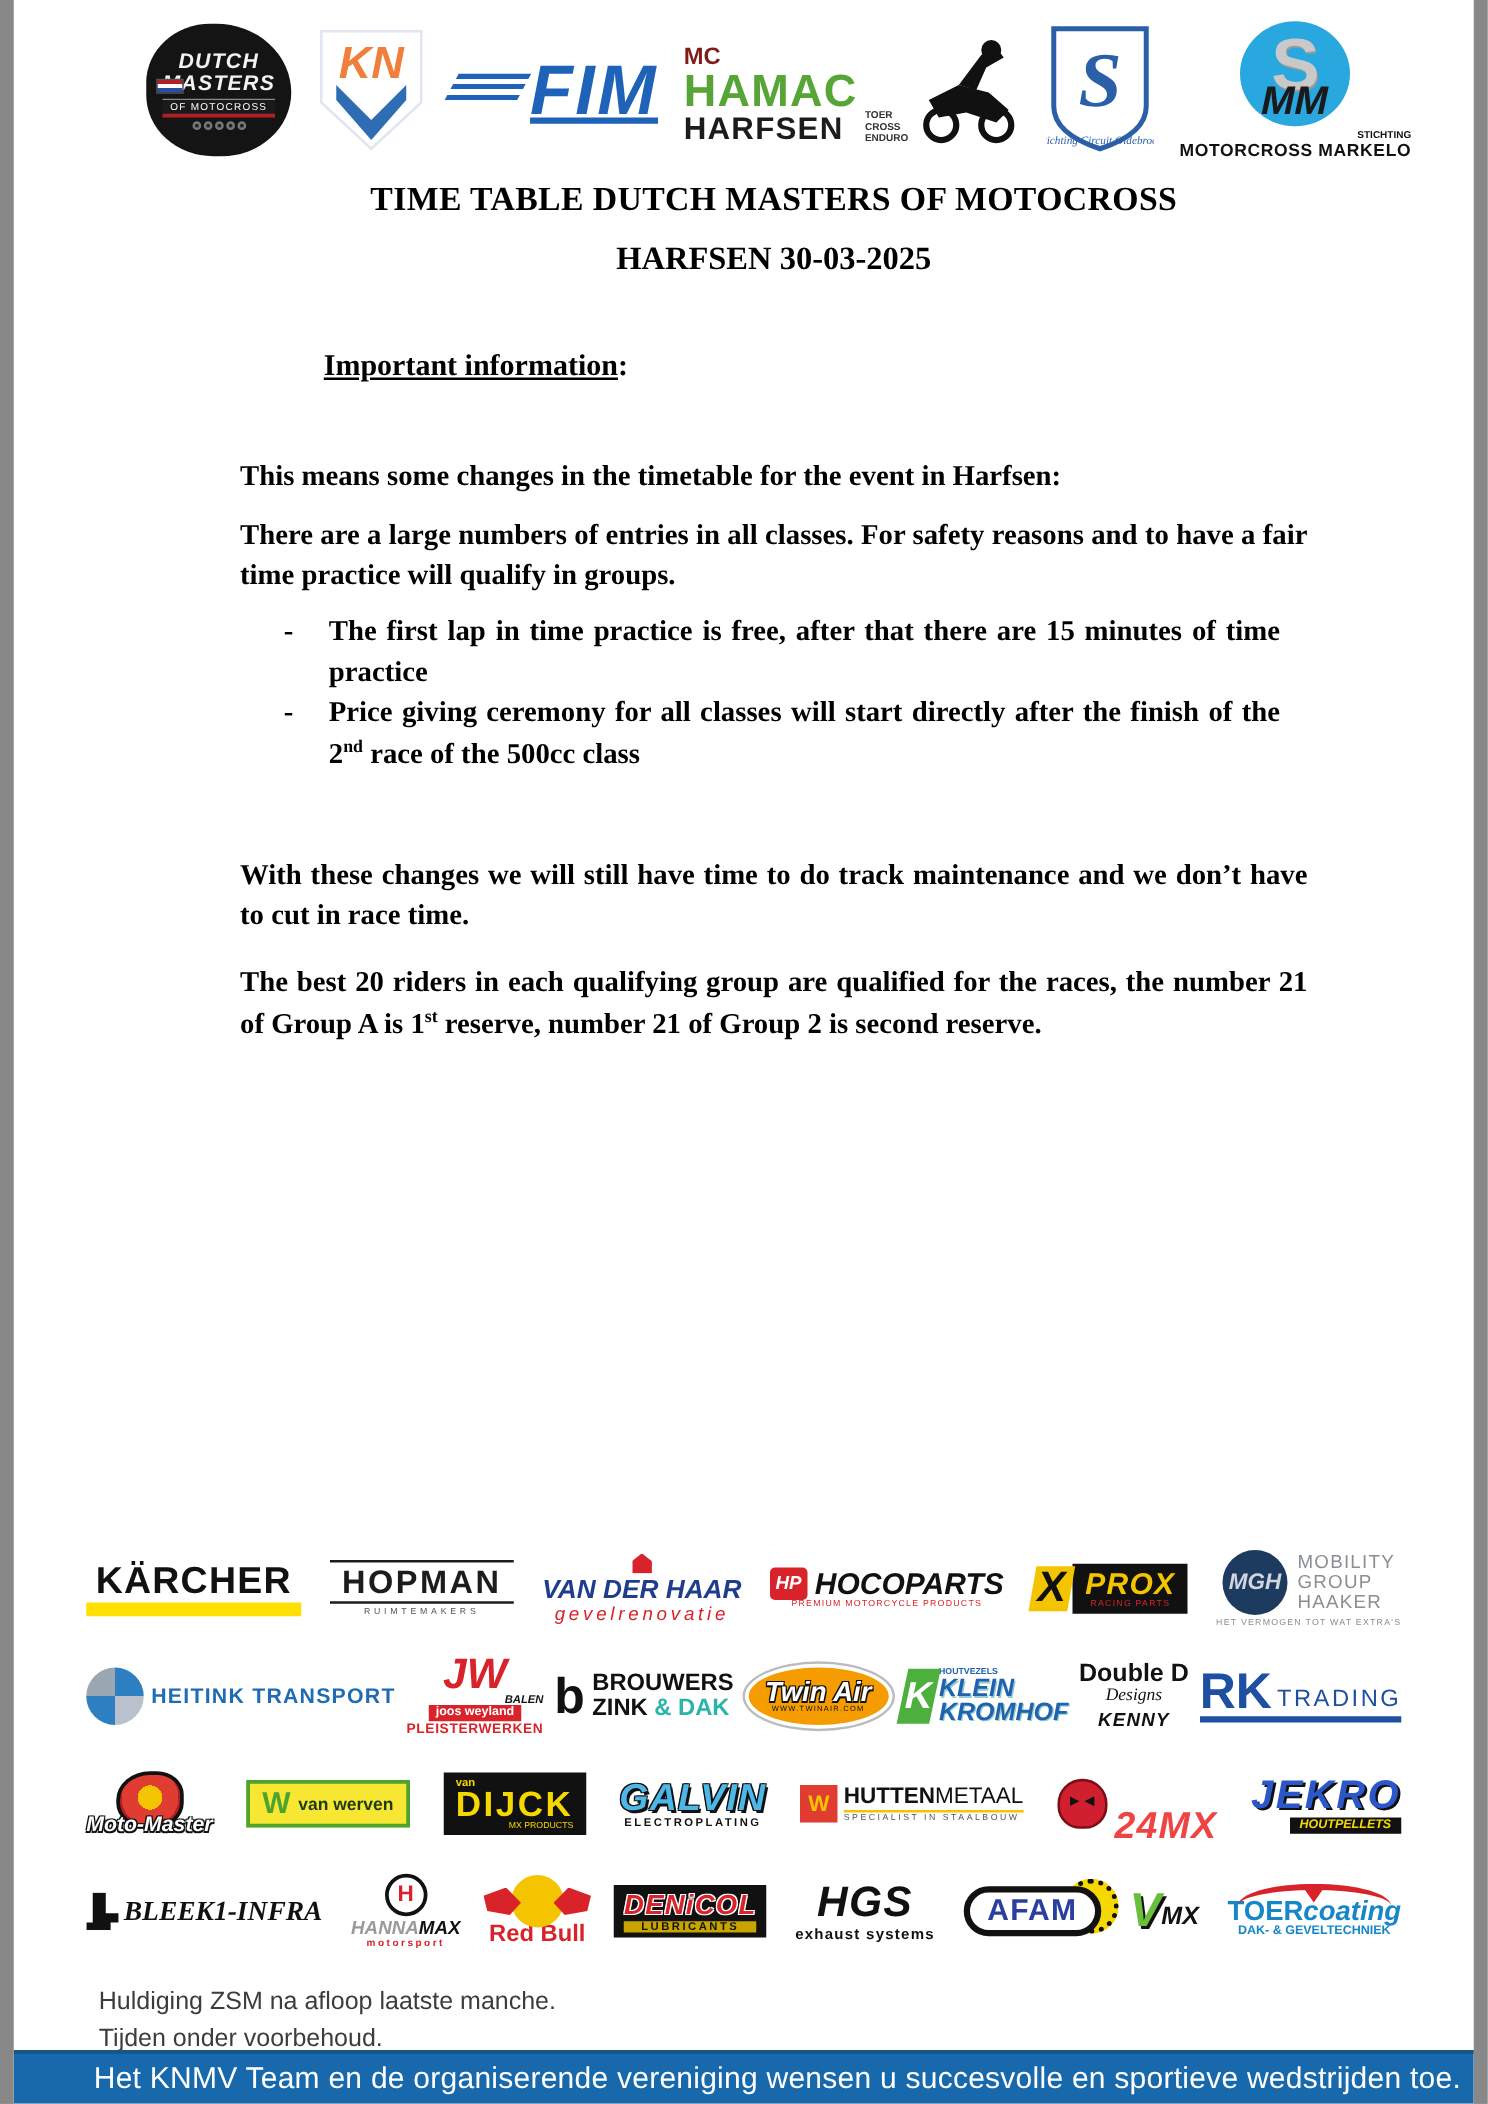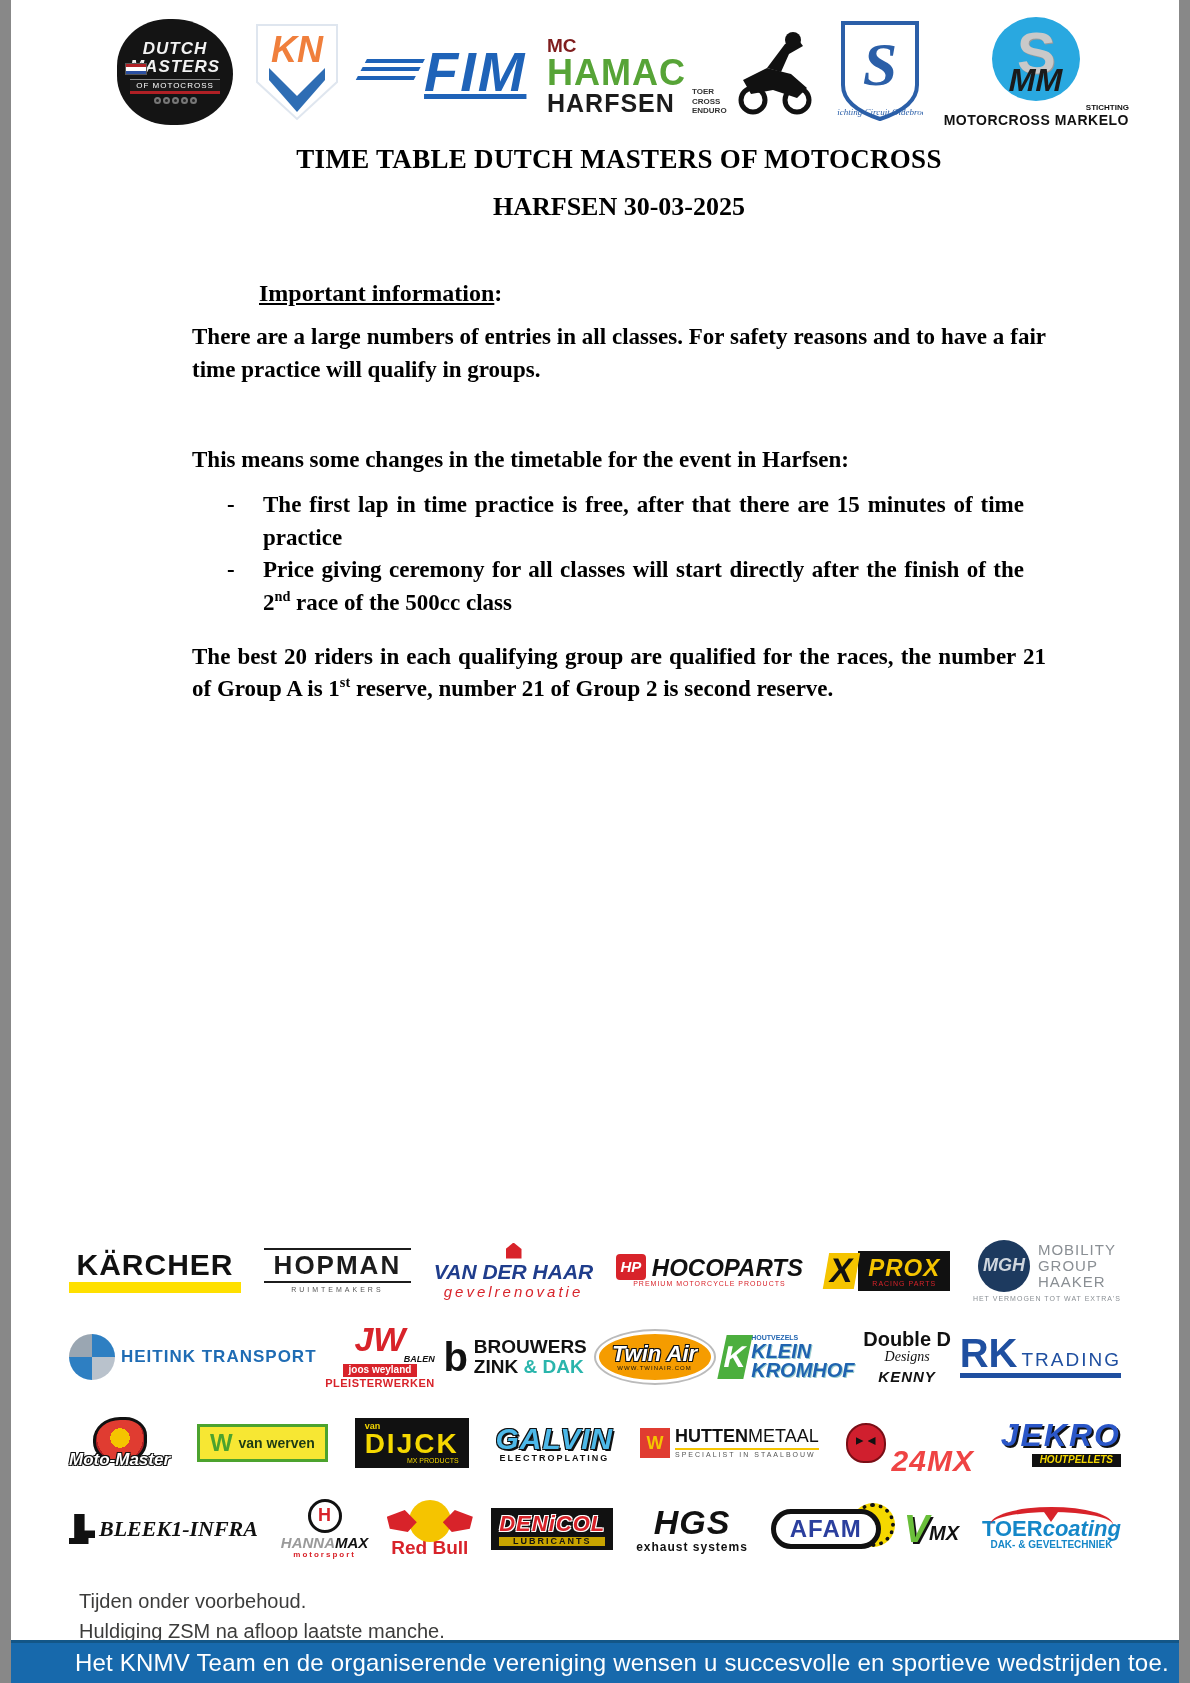--- a/index.html
+++ b/index.html
@@ -272,35 +272,36 @@
     </div>
   </div>
 
   <div class="title">TIME TABLE DUTCH MASTERS OF MOTOCROSS</div>
   <div class="subtitle">HARFSEN 30-03-2025</div>
 
   <div class="imp">
     <span class="u">Important information</span><span>:</span>
   </div>
 
+  <p class="para p2">This means some changes in the timetable for the event in Harfsen:</p>
+
   <p class="para">There are a large numbers of entries in all classes. For safety reasons and to have a fair time practice will qualify in groups.</p>
-
-  <p class="para p2">This means some changes in the timetable for the event in Harfsen:</p>
 
   <div class="bullets">
     <div class="bullet">
       <span class="dash">-</span>
       <span class="btext"><span>The first lap in time practice is free, after that there are 15 minutes of time practice</span><sup></sup><span></span></span>
     </div>
     <div class="bullet">
       <span class="dash">-</span>
       <span class="btext"><span>Price giving ceremony for all classes will start directly after the finish of the 2</span><sup>nd</sup><span> race of the 500cc class</span></span>
     </div>
   </div>
 
+  <p class="para p3">With these changes we will still have time to do track maintenance and we don’t have to cut in race time.</p>
 
   <p class="para p4"><span>The best 20 riders in each qualifying group are qualified for the races, the number 21 of Group A is 1</span><sup>st</sup><span> reserve, number 21 of Group 2 is second reserve.</span></p>
 
   <div class="sponsors">
 
     <div class="srow">
       <div class="sl">
         <span class="karcher-t">KÄRCHER</span>
         <span class="karcher-bar"></span>
       </div>
@@ -450,21 +451,21 @@
       </div>
       <div class="sl slim">
         <span class="slim-arc"></span>
         <span class="slim-t"><span class="b">TOER</span><span class="i">coating</span></span>
         <span class="slim-s">DAK- &amp; GEVELTECHNIEK</span>
       </div>
     </div>
   </div>
 
   <div class="notes">
+    <div>Huldiging ZSM na afloop laatste manche.</div>
     <div>Tijden onder voorbehoud.</div>
-    <div>Huldiging ZSM na afloop laatste manche.</div>
   </div>
 
   <div class="bar">
     <span class="bar-t">Het KNMV Team en de organiserende vereniging wensen u succesvolle en sportieve wedstrijden toe.</span>
   </div>
 
 </div>
 
 </body></html>

